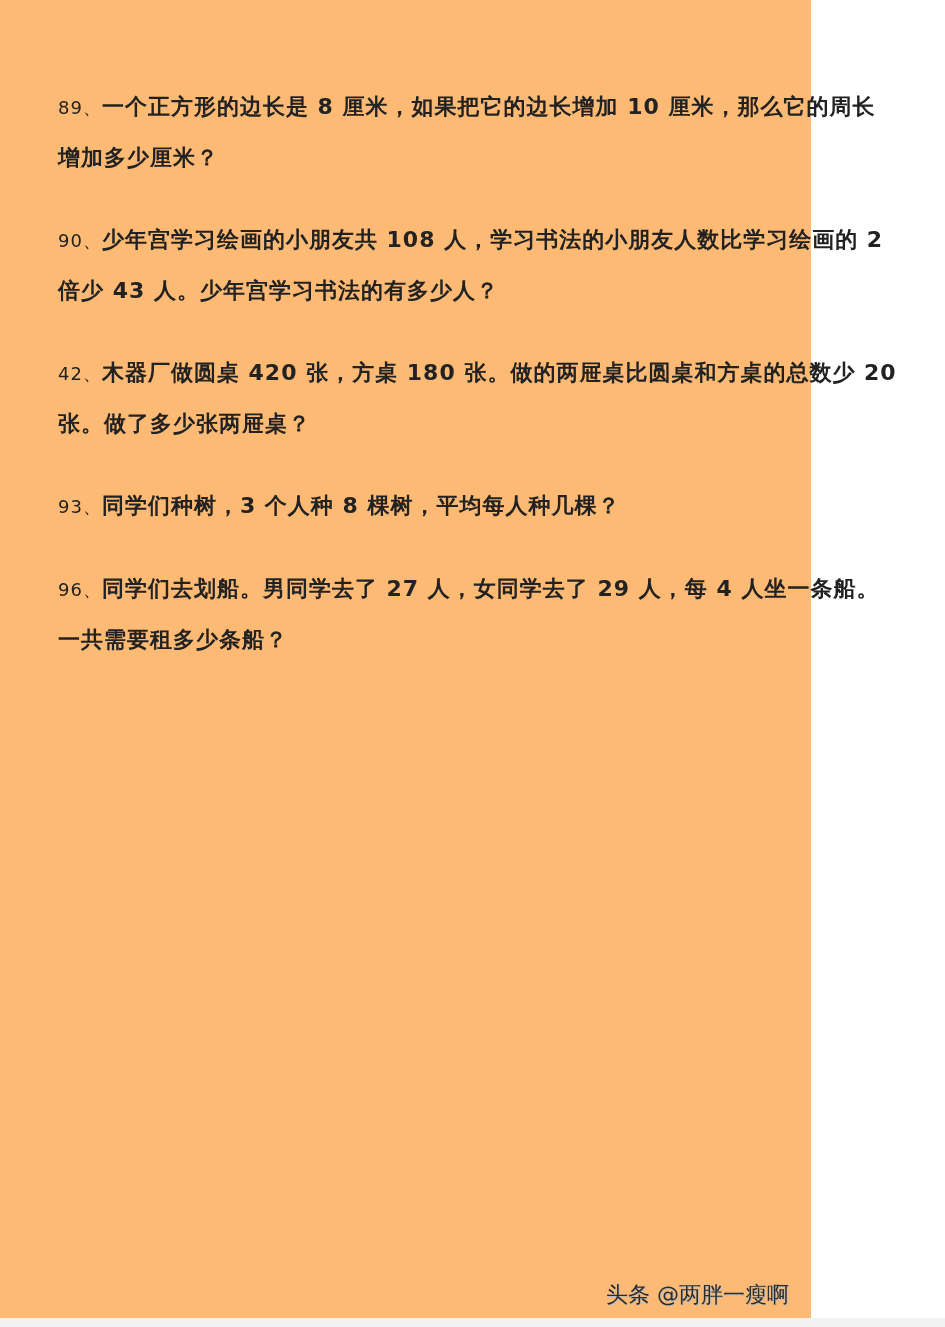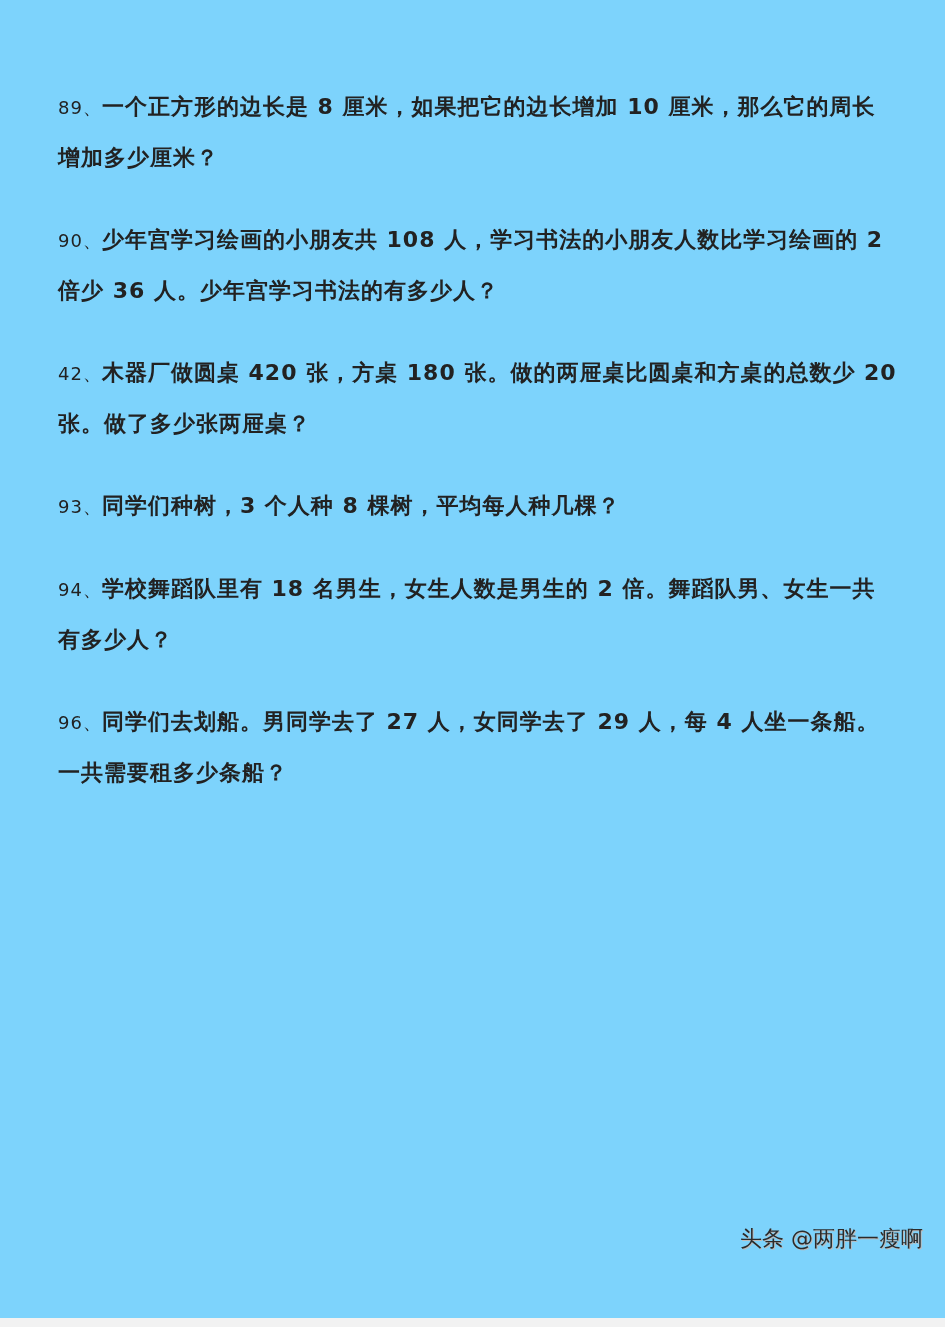--- a/index.html
+++ b/index.html
@@ -11,23 +11,23 @@
       width: 945px;
       height: 1327px;
       position: relative;
       overflow: hidden;
       font-family: "DejaVu Sans", sans-serif;
       color: #1a1a1a;
     }
     .page {
       position: absolute;
       left: 0; top: 0;
-      width: 945px;
+      width: 811px;
       height: 1318px;
-      background: #7dd3fc;
+      background: #fdba74;
     }
     .problem-list {
       position: absolute;
       left: 58px;
       top: 82px;
       width: 840px;
       margin: 0;
       padding: 0;
       list-style: none;
     }
@@ -39,21 +39,21 @@
       font-weight: bold;
       color: #222;
     }
     .problem .num {
       font-weight: normal;
       font-size: 18px;
     }
     .watermark {
       position: absolute;
       right: 22px;
-      top: 1224px;
+      top: 1280px;
       font-size: 22px;
       color: #2b2b2b;
       font-family: "DejaVu Sans", sans-serif;
       text-shadow: 1px 1px 0 #bbb;
     }
     .bottom-strip {
       position: absolute;
       left: 0; bottom: 0;
       width: 945px;
       height: 9px;
@@ -62,30 +62,27 @@
   </style>
 </head>
 <body>
 
 <div class="page">
   <ul class="problem-list">
     <li class="problem">
       <span class="num">89、</span><span>一个正方形的边长是 8 厘米，如果把它的边长增加 10 厘米，那么它的周长增加多少厘米？</span>
     </li>
     <li class="problem">
-      <span class="num">90、</span><span>少年宫学习绘画的小朋友共 108 人，学习书法的小朋友人数比学习绘画的 2 倍少 36 人。少年宫学习书法的有多少人？</span>
+      <span class="num">90、</span><span>少年宫学习绘画的小朋友共 108 人，学习书法的小朋友人数比学习绘画的 2 倍少 43 人。少年宫学习书法的有多少人？</span>
     </li>
     <li class="problem">
       <span class="num">42、</span><span>木器厂做圆桌 420 张，方桌 180 张。做的两屉桌比圆桌和方桌的总数少 20 张。做了多少张两屉桌？</span>
     </li>
     <li class="problem">
       <span class="num">93、</span><span>同学们种树，3 个人种 8 棵树，平均每人种几棵？</span>
-    </li>
-    <li class="problem">
-      <span class="num">94、</span><span>学校舞蹈队里有 18 名男生，女生人数是男生的 2 倍。舞蹈队男、女生一共有多少人？</span>
     </li>
     <li class="problem">
       <span class="num">96、</span><span>同学们去划船。男同学去了 27 人，女同学去了 29 人，每 4 人坐一条船。一共需要租多少条船？</span>
     </li>
   </ul>
 
   <div class="watermark">头条 @两胖一瘦啊</div>
 </div>
 <div class="bottom-strip"></div>
 

